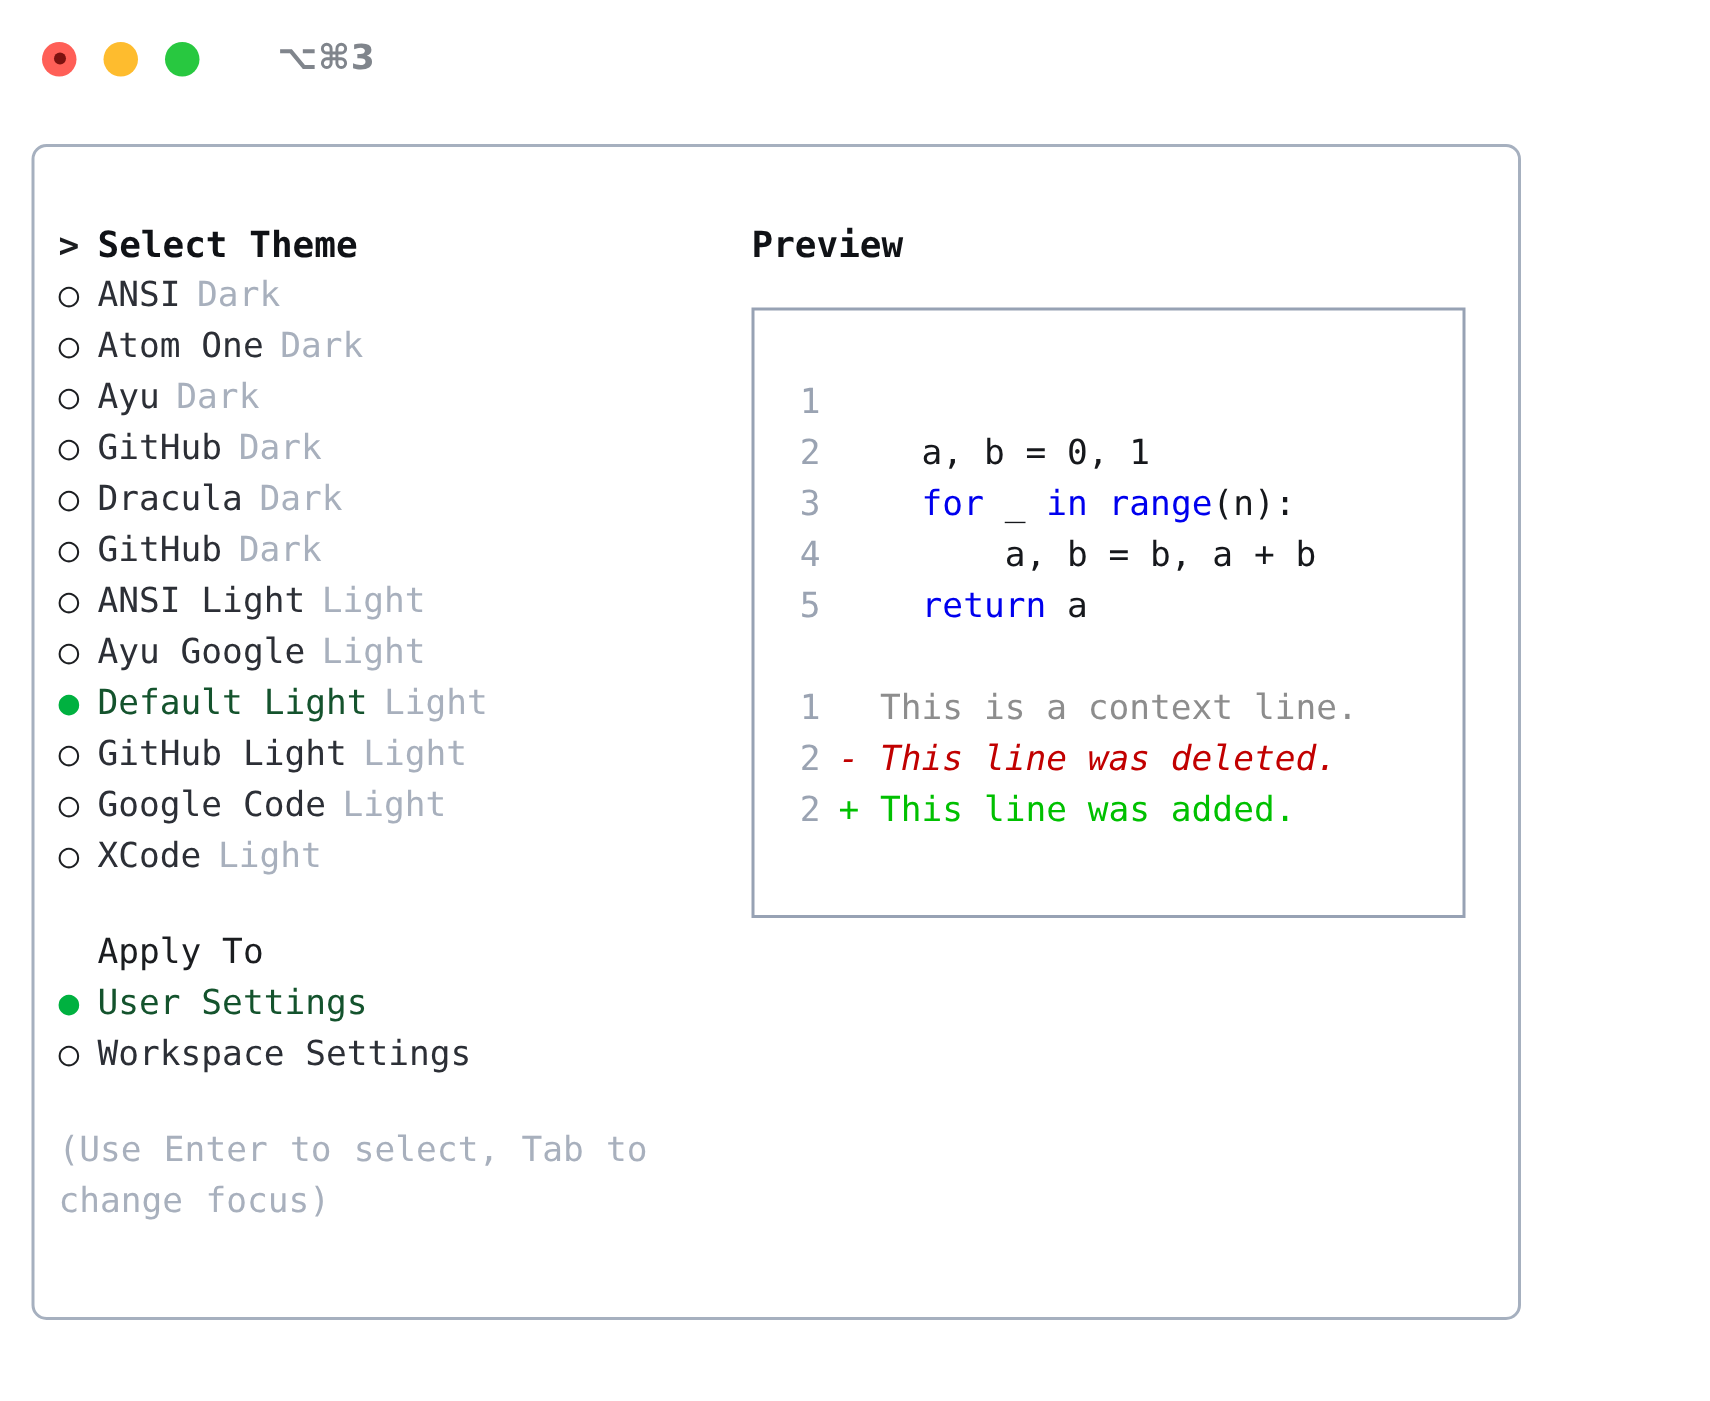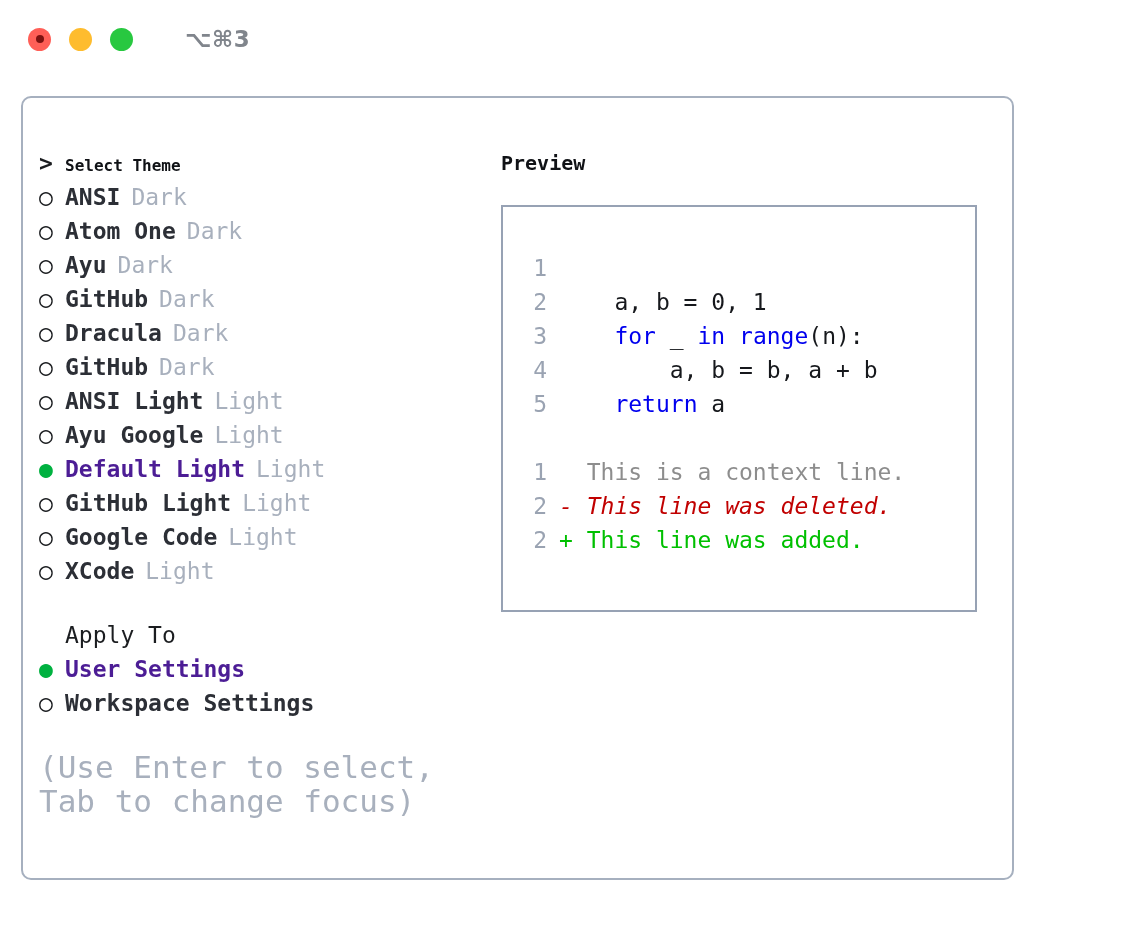--- a/index.html
+++ b/index.html
@@ -105,57 +105,57 @@
     display: inline-block;
     width: 26px;
     flex: 0 0 26px;
     color: #1b1d20;
     font-size: 23px;
   }
   .marker.selected { color: #00b140; }
   .list-title {
     font-weight: bold;
     color: #101216;
-    font-size: 16px;
+    font-size: 24px;
   }
   .title-row .marker { font-weight: bold; }
-  .item-name   { color: #2c2f36; font-weight: bold; }
-  .item-name.selected { color: #4c1d95; }
+  .item-name   { color: #2c2f36; }
+  .item-name.selected { color: #14532d; }
   .item-cat {
     color: #a8b0bd;
     margin-left: 11px;
   }
   .section-head {
     display: flex;
     align-items: flex-start;
     height: 34px;
     font-size: 23px;
     line-height: 34px;
     color: #1b1d20;
     margin-top: 30px;
   }
   .section-head .marker { color: transparent; }
   .hint {
     margin-top: 30px;
-    font-size: 31px;
+    font-size: 23px;
     line-height: 34px;
     color: #a8b0bd;
     width: 410px;
     word-spacing: 1px;
   }
 
   
   .right-col {
     position: absolute;
     left: 478px;
     top: 48px;
     width: 490px;
   }
   .preview-title {
-    font-size: 20px;
+    font-size: 24px;
     font-weight: bold;
     color: #101216;
     line-height: 34px;
   }
   .preview-box {
     margin-top: 25px;
     width: 476px;
     height: 407px;
     box-sizing: border-box;
     border: 2px solid #97a2b4;

